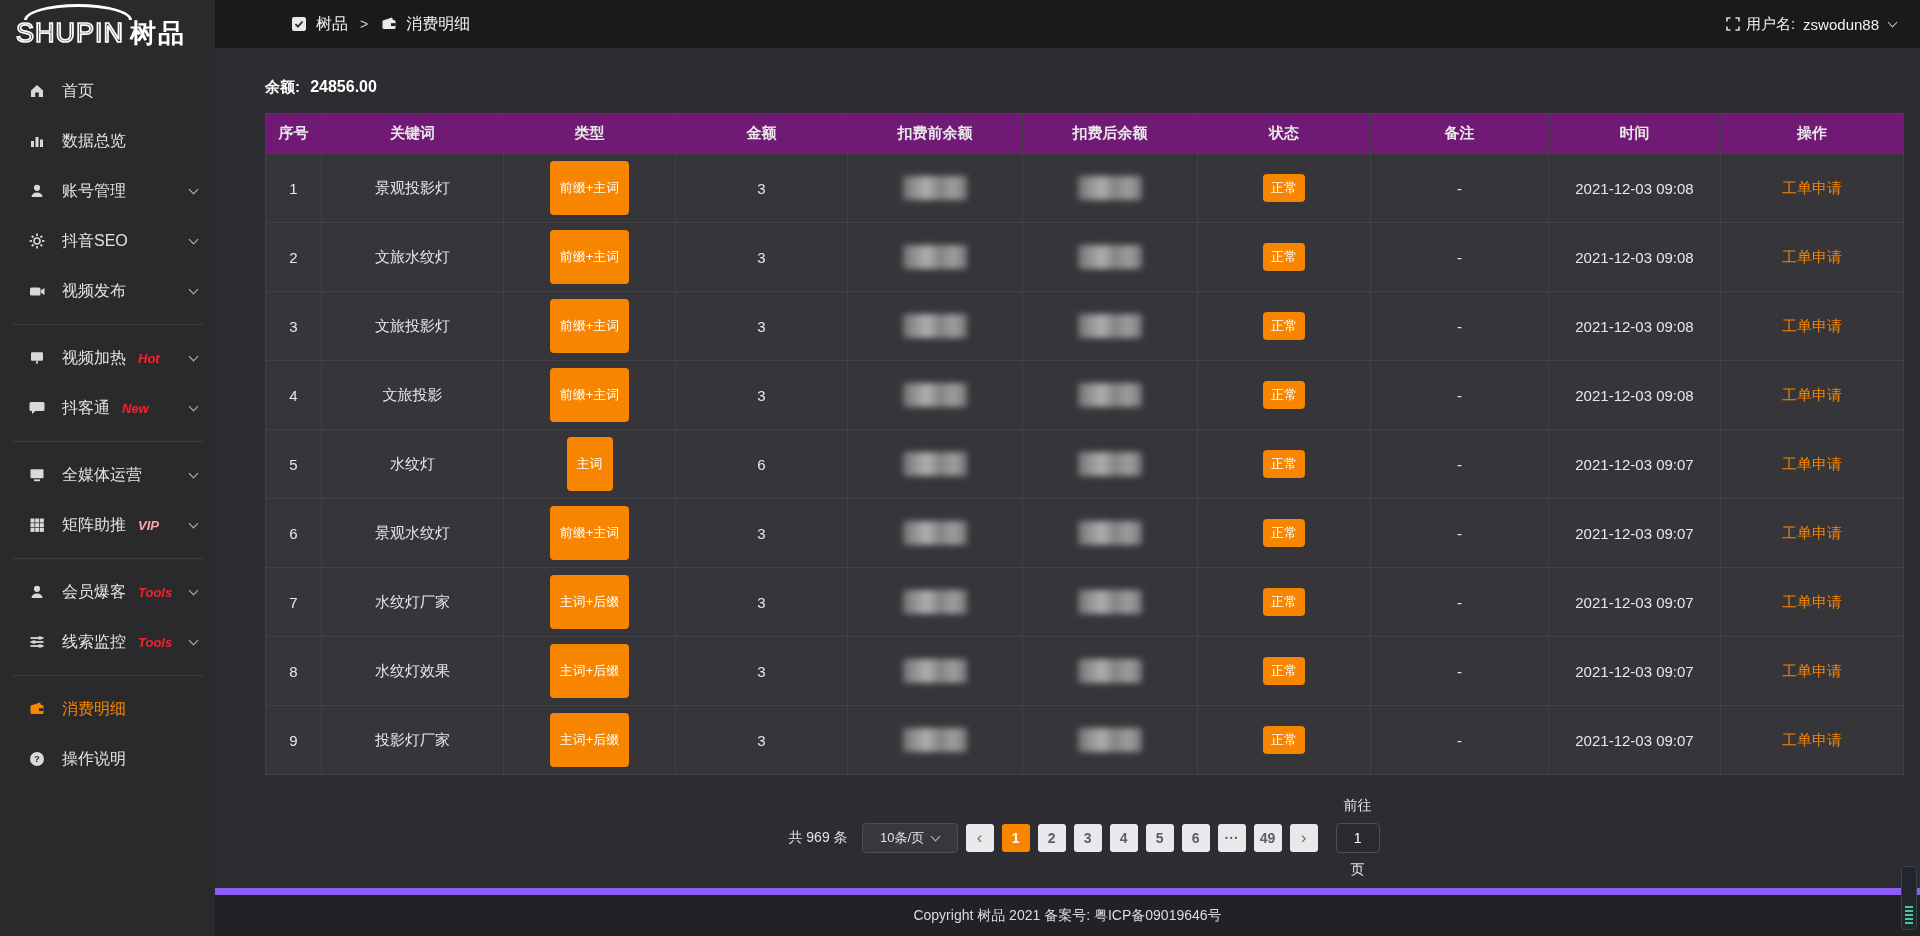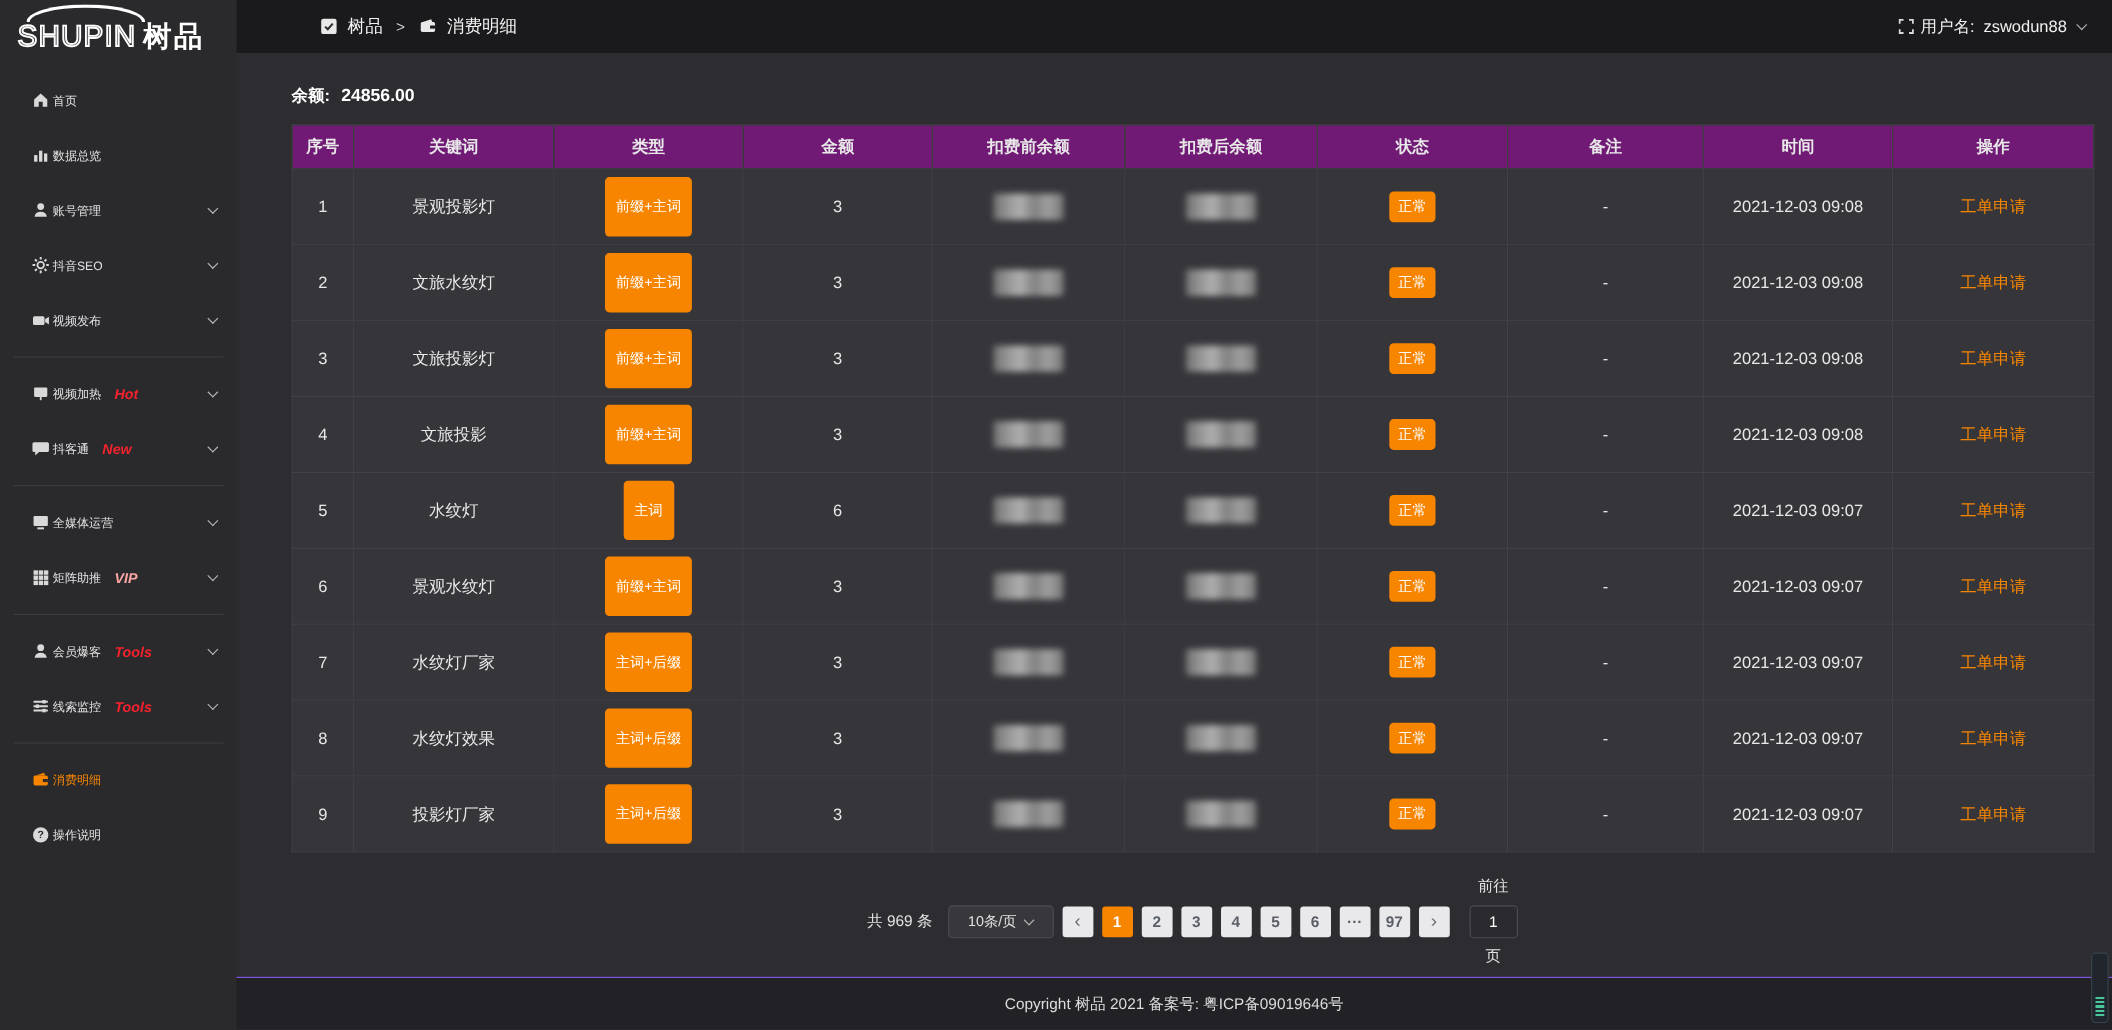--- a/index.html
+++ b/index.html
@@ -12,21 +12,21 @@
   .logo { height:58px; display:flex; align-items:center; padding-left:16px; position:relative; }
   .logo-arc { position:absolute; top:4px; left:24px; width:108px; height:16px;
     border:3px solid #fff; border-bottom:none; border-radius:100% 100% 0 0 / 200% 200% 0 0; }
   .logo-en { font-size:27px; font-weight:400; color:#fff; letter-spacing:1px; margin-top:8px; }
   @supports (-webkit-text-stroke:1px #fff) {
     .logo-en { color:#2a2a2d; -webkit-text-stroke:1.7px #fff; }
   }
   .logo-cn { font-size:26px; font-weight:bold; color:#fff; margin:8px 0 0 6px; letter-spacing:2px; }
   .nav { flex:1; padding-top:8px; }
   .mi { display:flex; align-items:center; height:50px; padding:0 18px 0 28px; color:#e3e3e3; cursor:pointer; }
-  .mi .lbl { margin-left:2px; font-size:11px;text-align:center; }
+  .mi .lbl { margin-left:16px; font-size:16px;text-align:center; }
   .mi .tag { margin-left:12px; font-style:italic; font-weight:bold; font-size:13px; }
   .tag-red { color:#f5222d; }
   .tag-vip { color:#fca5a5; }
   .chev { margin-left:auto; width:7px; height:7px; border-right:1.5px solid #b9b9b9; border-bottom:1.5px solid #b9b9b9; transform:rotate(45deg); margin-top:-4px; }
   .divider { height:1px; background:#3d3d41; margin:8px 12px; }
   .mi.active { color:#f78500; }
   .ic { width:18px; height:18px; display:inline-flex; }
   .ic svg { width:18px; height:18px; }
 
   
@@ -63,21 +63,21 @@
   .pg-btn { min-width:28px; height:28px; padding:0 4px; border:none; border-radius:3px; background:#e9e9eb; color:#5a5e66;
     font-size:14px; font-weight:bold; cursor:pointer; display:inline-flex; align-items:center; justify-content:center;
     font-family:"Liberation Sans","DejaVu Sans",sans-serif; }
   .pg-btn.arrow { font-size:17px; font-weight:normal; color:#6a6e75; }
   .pg-btn.active { background:#f78500; color:#fff; }
   .pg-goto { display:flex; align-items:center; gap:8px; margin-left:10px;flex-direction:column; }
   .pg-input { width:44px; height:30px; background:#2b2b2f; border:1px solid #4d4d52; border-radius:4px;
     color:#fff; text-align:center; font-size:14px; }
 
   
-  .footer { flex:0 0 48px; background:#222226; border-top:1px solid #8b5cf6; display:flex; align-items:center; justify-content:center;
+  .footer { flex:0 0 48px; background:#222226; border-top:7px solid #8b5cf6; display:flex; align-items:center; justify-content:center;
     font-size:14px; color:#dcdcdc; }
 
   
   .float-widget { position:absolute; right:3px; bottom:6px; width:16px; height:64px; background:#20262c;
     border:1px solid #3a444c; border-radius:4px; cursor:pointer; }
   .float-widget .stripes { position:absolute; bottom:3px; left:3px; right:3px; height:20px;
     background:repeating-linear-gradient(180deg,#49c79b 0 2px,#1f2a30 2px 4px); }
 </style>
 </head>
 <body>
@@ -491,21 +491,21 @@
           <span class="chev"></span>
         </div>
         <button class="pg-btn arrow">‹</button>
         <button class="pg-btn active">1</button>
         <button class="pg-btn">2</button>
         <button class="pg-btn">3</button>
         <button class="pg-btn">4</button>
         <button class="pg-btn">5</button>
         <button class="pg-btn">6</button>
         <button class="pg-btn">···</button>
-        <button class="pg-btn">97</button>
+        <button class="pg-btn">49</button>
         <button class="pg-btn arrow">›</button>
         <div class="pg-goto">
           <span>前往</span>
           <input class="pg-input" value="1" style="">
           <span>页</span>
         </div>
       </div>
 
     </main>
 

